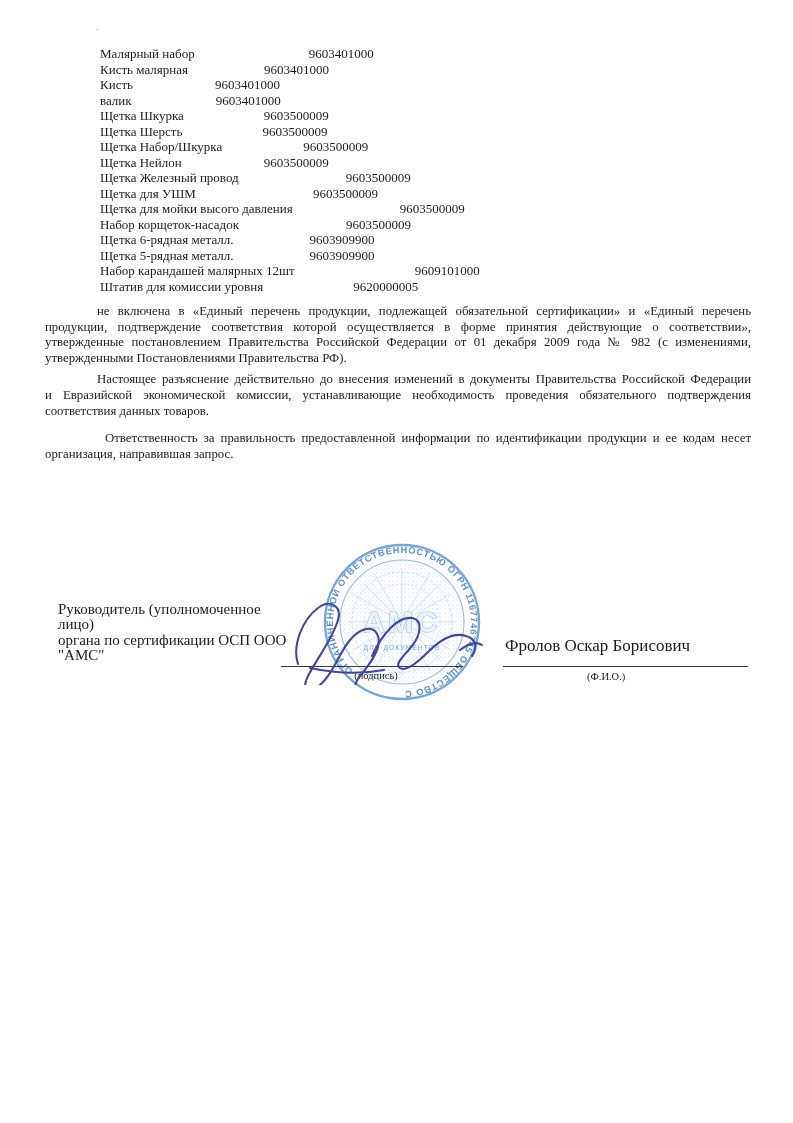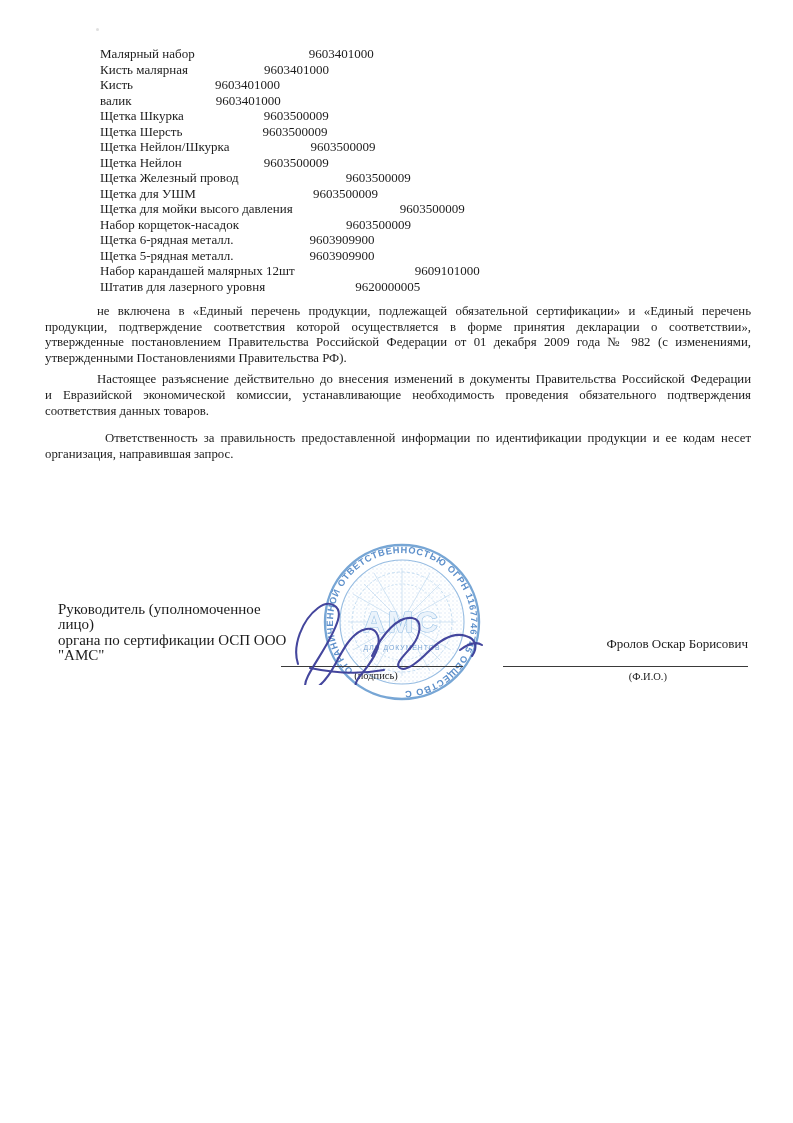--- a/index.html
+++ b/index.html
@@ -52,24 +52,24 @@
     position:absolute;left:58px;top:602px;width:240px;
     font-size:15px;line-height:15.3px;
   }
   .rule{position:absolute;height:0;border-top:1px solid #3a3a3a;}
   .rule-sign{left:281px;top:666px;width:182px;}
   .rule-fio{left:503px;top:666px;width:245px;}
   .caption{
     position:absolute;font-size:10.5px;color:#222;
   }
   .cap-sign{left:336px;top:670px;width:80px;text-align:center;}
-  .cap-fio{left:587px;top:671px;width:80px;text-align:right;}
+  .cap-fio{left:587px;top:671px;width:80px;text-align:left;}
   .fio-name{
     position:absolute;left:505px;top:636px;width:243px;
-    font-size:13px;text-align:right;
+    font-size:17px;text-align:left;
   }
   
   .stamp{position:absolute;left:320px;top:540px;z-index:1;opacity:0.92;}
   .sig-ink{position:absolute;left:270px;top:575px;z-index:3;}
   .sig-left,.paras,.prod-list,.rule,.caption,.fio-name{z-index:2;}
   .speck{position:absolute;left:96px;top:28px;width:3px;height:3px;
     border-radius:50%;background:#c9c9c9;opacity:.6;}
 </style>
 </head>
 <body>
@@ -78,36 +78,36 @@
 
   <div class="speck"></div>
 
   <div class="prod-list">
       <div class="prod-row"><span>Малярный набор</span><span class="gap"></span><span>9603401000</span></div>
       <div class="prod-row"><span>Кисть малярная</span><span class="gap"></span><span>9603401000</span></div>
       <div class="prod-row"><span>Кисть</span><span class="gap"></span><span>9603401000</span></div>
       <div class="prod-row"><span>валик</span><span class="gap"></span><span>9603401000</span></div>
       <div class="prod-row"><span>Щетка Шкурка</span><span class="gap"></span><span>9603500009</span></div>
       <div class="prod-row"><span>Щетка Шерсть</span><span class="gap"></span><span>9603500009</span></div>
-      <div class="prod-row"><span>Щетка Нейлон/Шкурка</span><span class="gap"></span><span>9603500009</span></div>
+      <div class="prod-row"><span>Щетка Набор/Шкурка</span><span class="gap"></span><span>9603500009</span></div>
       <div class="prod-row"><span>Щетка Нейлон</span><span class="gap"></span><span>9603500009</span></div>
       <div class="prod-row"><span>Щетка Железный провод</span><span class="gap"></span><span>9603500009</span></div>
       <div class="prod-row"><span>Щетка для УШМ</span><span class="gap"></span><span>9603500009</span></div>
       <div class="prod-row"><span>Щетка для мойки высого давления</span><span class="gap"></span><span>9603500009</span></div>
       <div class="prod-row"><span>Набор корщеток-насадок</span><span class="gap"></span><span>9603500009</span></div>
       <div class="prod-row"><span>Щетка 6-рядная металл.</span><span class="gap"></span><span>9603909900</span></div>
       <div class="prod-row"><span>Щетка 5-рядная металл.</span><span class="gap"></span><span>9603909900</span></div>
       <div class="prod-row"><span>Набор карандашей малярных 12шт</span><span class="gap"></span><span>9609101000</span></div>
-      <div class="prod-row"><span>Штатив для лазерного уровня</span><span class="gap"></span><span>9620000005</span></div>
+      <div class="prod-row"><span>Штатив для комиссии уровня</span><span class="gap"></span><span>9620000005</span></div>
     </div>
 
   <div class="paras">
       <div class="para">
         <div class="line just ind">не включена в «Единый перечень продукции, подлежащей обязательной сертификации» и «Единый перечень</div>
-        <div class="line just">продукции, подтверждение соответствия которой осуществляется в форме принятия декларации о соответствии»,</div>
+        <div class="line just">продукции, подтверждение соответствия которой осуществляется в форме принятия действующие о соответствии»,</div>
         <div class="line just">утвержденные  постановлением Правительства Российской Федерации от 01 декабря 2009 года № 982 (с изменениями,</div>
         <div class="line">утвержденными Постановлениями Правительства РФ).</div>
       </div>
       <div class="para">
         <div class="line just ind">Настоящее разъяснение действительно до внесения изменений в документы Правительства Российской Федерации</div>
         <div class="line just">и Евразийской экономической комиссии, устанавливающие необходимость проведения обязательного подтверждения</div>
         <div class="line">соответствия данных товаров.</div>
       </div>
       <div class="para">
         <div class="line just ind">Ответственность за правильность предоставленной информации по идентификации продукции и ее кодам несет</div>

